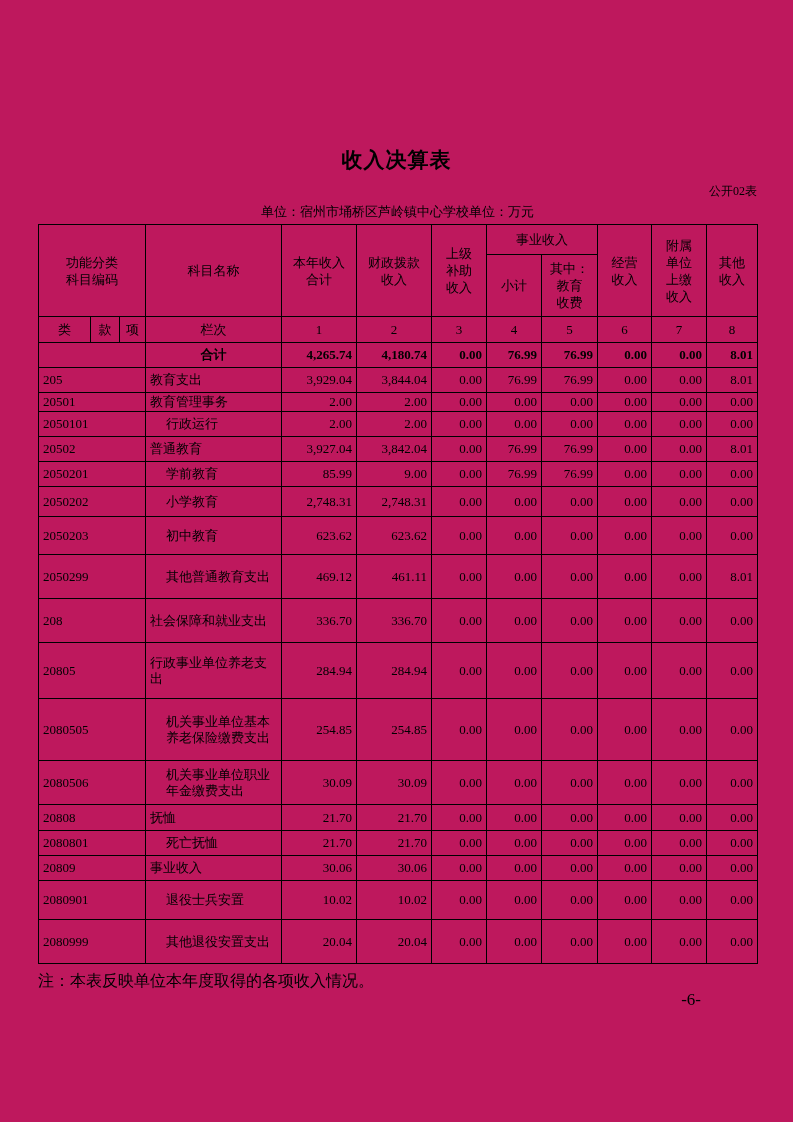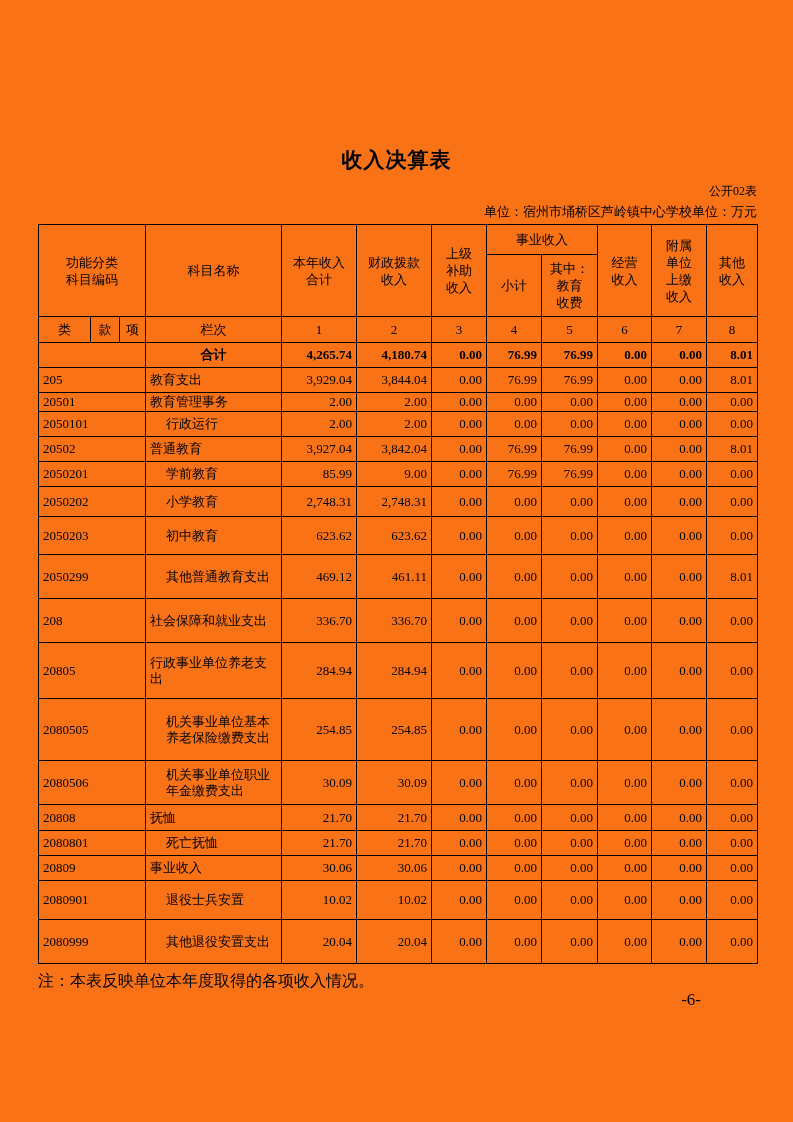--- a/index.html
+++ b/index.html
@@ -6,21 +6,21 @@
   html, body { background: #ffffff; }
   body {
     font-family: "Liberation Serif", "DejaVu Serif", serif;
     color: #000;
   }
   .page {
     position: relative;
     width: 793px;
     height: 1122px;
     margin: 0 auto;
-    background: #f97316;
+    background: #be185d;
     overflow: hidden;
   }
   .title {
     margin-top: 148px;
     text-align: center;
     font-size: 21px;
     font-weight: bold;
     line-height: 24px;
     letter-spacing: 1px;
   }
@@ -28,21 +28,21 @@
     margin-top: 12px;
     padding-right: 36px;
     text-align: right;
     font-size: 12px;
     line-height: 15px;
   }
   .unit-row {
     margin-top: 4px;
     padding: 0 36px 0 38px;
     display: flex;
-    justify-content: flex-end;
+    justify-content: center;
     font-size: 13px;
     line-height: 17px;
   }
   table.income {
     margin: 4px 36px 0 38px;
     width: 719px;
     border-collapse: collapse;
     table-layout: fixed;
     font-size: 13px;
   }

